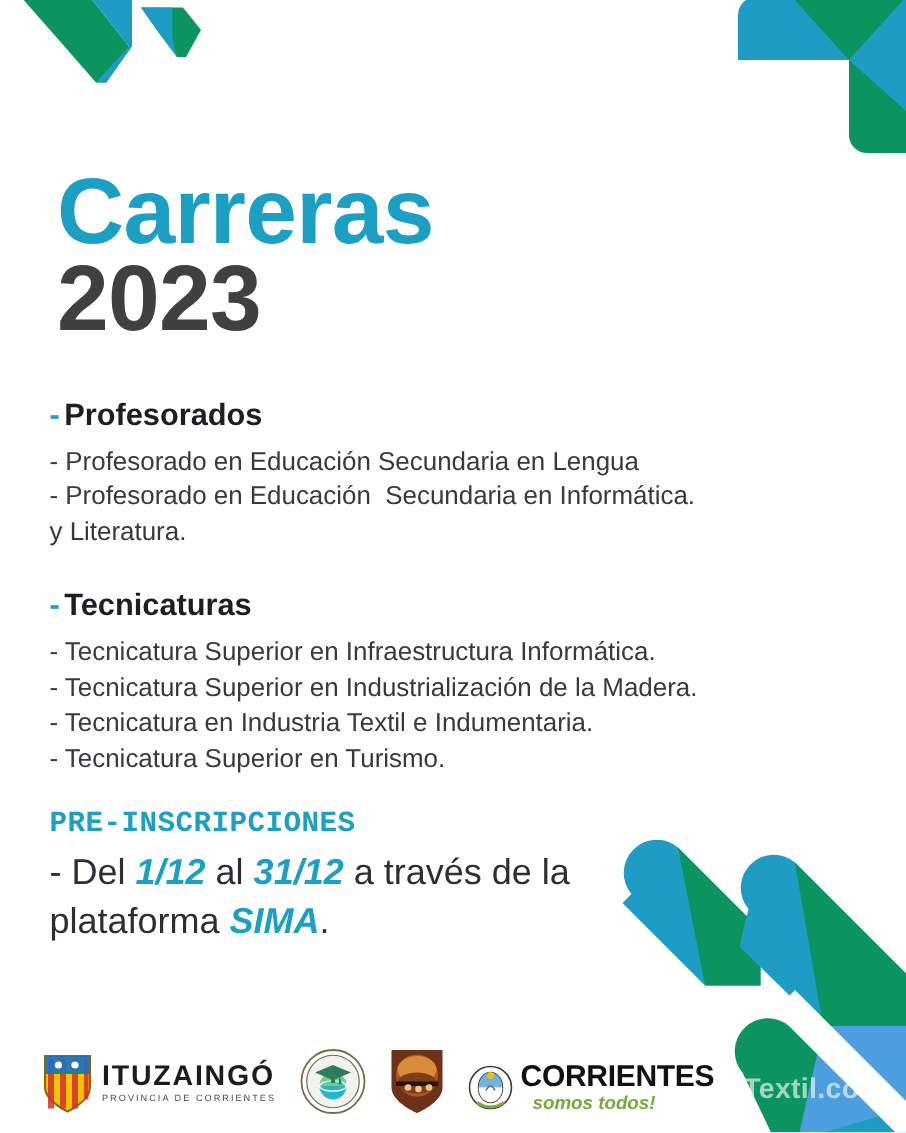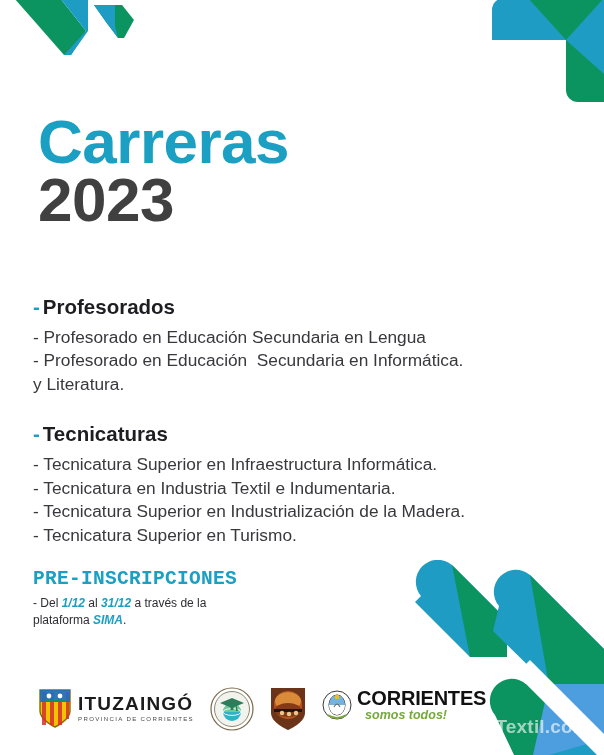--- a/index.html
+++ b/index.html
@@ -42,21 +42,21 @@
     font-size: 62px;
     font-weight: 700;
     letter-spacing: -0.5px;
     display: block;
   }
 
   
   .content {
     position: absolute;
     left: 33px;
-    top: 294px;
+    top: 264px;
     width: 560px;
   }
   .sec-head {
     font-size: 20.5px;
     font-weight: 700;
     color: #1d1d22;
     margin: 0 0 6px 0;
     line-height: 1.25;
   }
   .sec-head .dash {
@@ -81,41 +81,41 @@
 
   
   .pre-head {
     font-size: 19.5px;
     font-weight: 700;
     letter-spacing: 0.3px;
     margin: 0 0 5px 0;
     font-family: Liberation Mono, monospace;
   }
   .pre-body {
-    font-size: 12px;
+    font-size: 24px;
     color: #2d2d33;
     line-height: 1.38;
     max-width: 350px;
   }
   .pre-body .hl {
     font-style: italic;
     font-weight: 700;
   }
   .pre-body .sima {
     font-style: italic;
     font-weight: 700;
   }
 
   
   .footer {
     position: absolute;
-    left: 38px;
+    left: 28px;
     bottom: 12px;
     display: flex;
-    align-items: flex-start;
+    align-items: flex-end;
     gap: 16px;
     height: 56px;
   }
   .logo { display: flex; align-items: center; }
 
   .ituz-text {
     display: flex;
     flex-direction: column;
     justify-content: center;
     margin-left: 6px;
@@ -215,22 +215,22 @@
       <li>y Literatura.</li>
     </ul>
 
     <div class="gap-2"></div>
 
     <h2 class="sec-head">
       <span class="dash" style="color: rgb(27, 160, 196);">-</span><span>Tecnicaturas</span>
     </h2>
     <ul class="sec-list">
       <li>- Tecnicatura Superior en Infraestructura Informática.</li>
+      <li>- Tecnicatura Superior en Industrialización de la Madera.</li>
       <li>- Tecnicatura en Industria Textil e Indumentaria.</li>
-      <li>- Tecnicatura Superior en Industrialización de la Madera.</li>
       <li>- Tecnicatura Superior en Turismo.</li>
     </ul>
 
     <div class="gap-1"></div>
 
     <h2 class="pre-head" style="color: rgb(27, 160, 196);">PRE-INSCRIPCIONES</h2>
     <div class="pre-body">
       <span>- Del </span><span class="hl" style="color: rgb(27, 160, 196);">1/12</span><span> al </span><span class="hl" style="color: rgb(27, 160, 196);">31/12</span><span> a través de la</span><br><span>plataforma </span><span class="sima" style="color: rgb(27, 160, 196);">SIMA</span><span>.</span>
     </div>
   </div>

